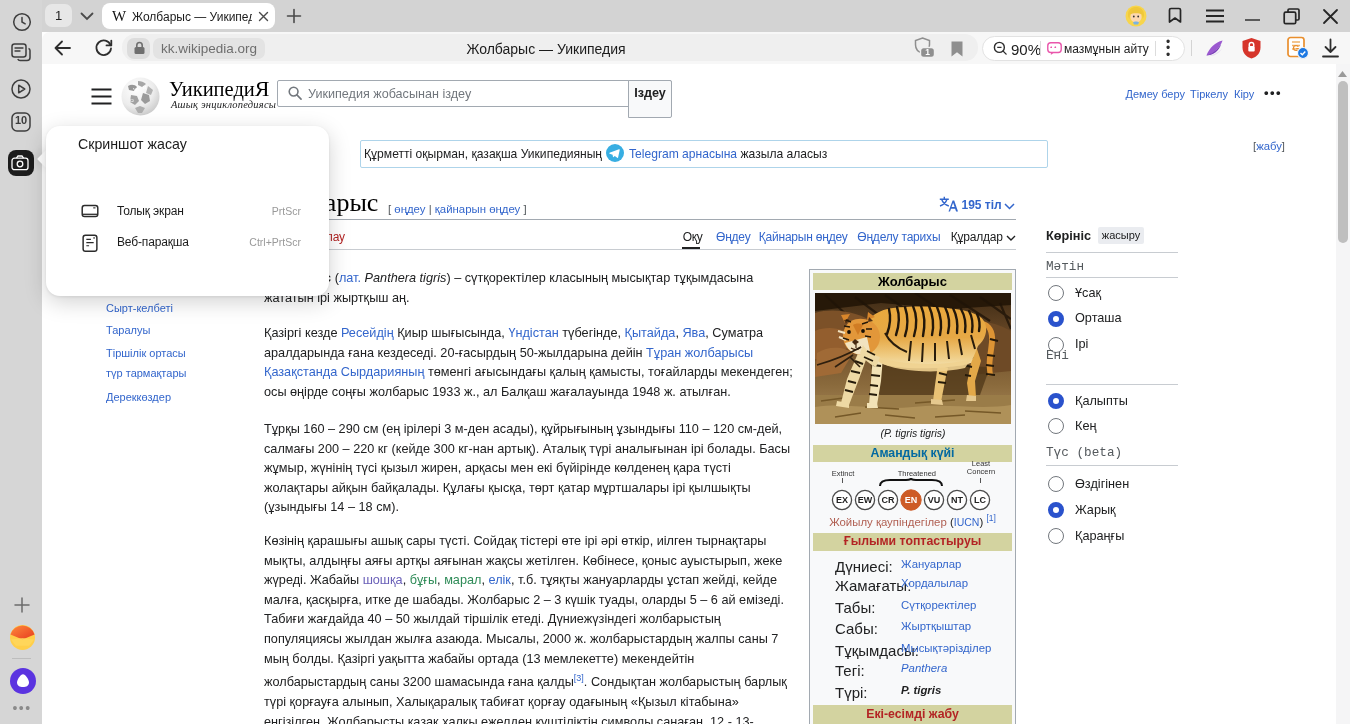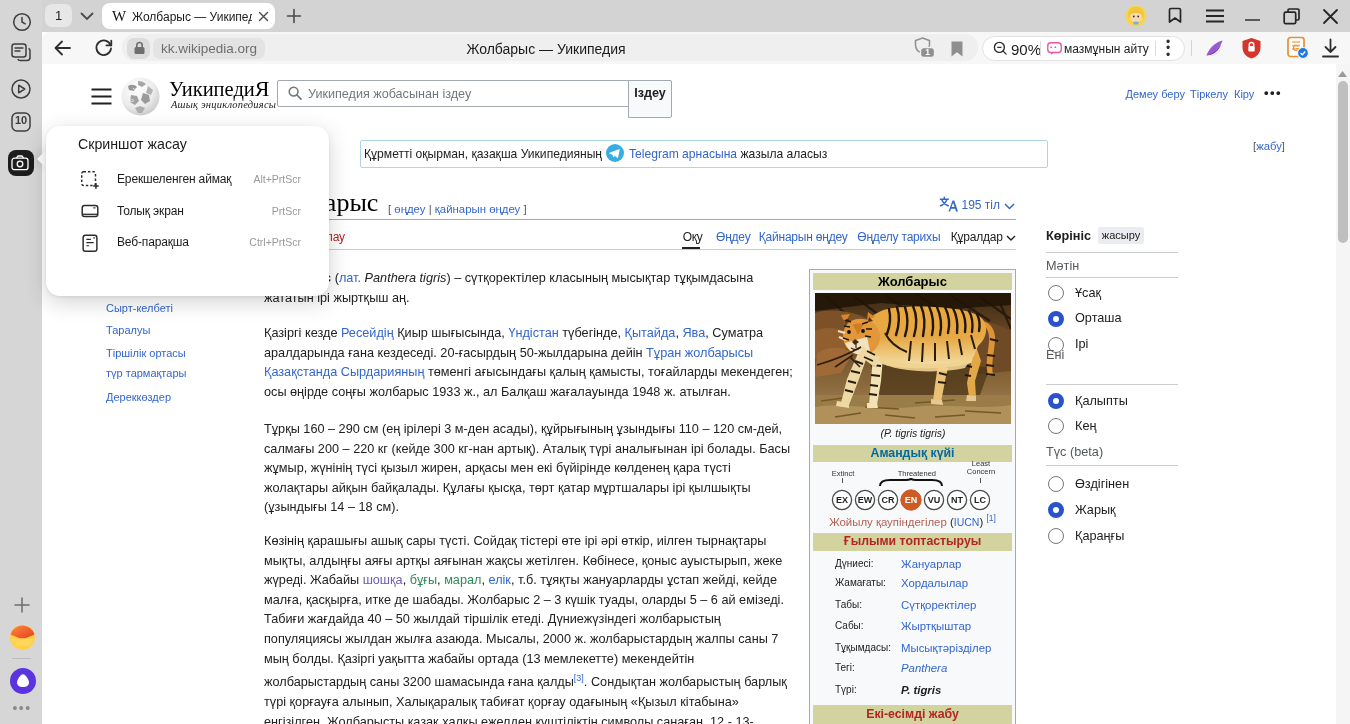--- a/index.html
+++ b/index.html
@@ -14,26 +14,26 @@
 #scrollthumb { left:1337.5px; top:81px; width:10px; height:162px; background:#bfbfbf; border-radius:5px; }
 .tabnum { left:45px; top:4px; width:27px; height:23px; background:#e7e7e7; border-radius:7px; font-size:13px; color:#222; text-align:center; line-height:23px; }
 .tab { left:102px; top:3px; width:173px; height:26px; background:#fff; border-radius:8px; }
 svg.ic { display:block; }
 .bluelink { color:#3366cc; text-decoration:none; }
 .body-text { font-size:12.7px; line-height:19.6px; color:#202122; position:absolute; }
 .toc-link { position:absolute; font-size:11px; color:#3366cc; }
 .hlink { position:absolute; font-size:11px; color:#3366cc; top:87.5px; }
 .tabitem { position:absolute; font-size:12px; top:230px; letter-spacing:-0.2px; }
 .olive { background:#d3d3a0; text-align:center; position:absolute; left:813px; width:199px; }
-.taxl { position:absolute; left:835px; font-size:10px; color:#202122; }
+.taxl { position:absolute; left:835px; font-size:15px; color:#202122; }
 .taxv { position:absolute; left:901px; font-size:11.4px; }
 .radio { position:absolute; width:16px; height:16px; border-radius:50%; background:#fff; border:1px solid #72777d; }
 .radio.on { border:5px solid #2a52cc; }
 .rlabel { position:absolute; font-size:12.7px; color:#202122; left:1075px; }
-.seclabel { position:absolute; font-size:12.7px; color:#54595d; left:1046px; }
+.seclabel { position:absolute; font-size:12.7px; color:#54595d; left:1046px;font-family:Liberation Mono, monospace; }
 .hr2 { position:absolute; left:1046px; width:132px; height:1px; background:#c8ccd1; }
 #dropdown { left:46px; top:126px; width:283px; height:170px; background:#fff; border-radius:14px; box-shadow:0 6px 22px rgba(0,0,0,0.18), 0 1px 3px rgba(0,0,0,0.08); z-index:10; }
 #droptail { left:40px; top:152px; width:14px; height:14px; background:#fff; transform:rotate(45deg); z-index:9; box-shadow:-3px 3px 8px rgba(0,0,0,0.08); }
 .dd-item { position:absolute; left:0; width:283px; height:25px; }
 .dd-label { position:absolute; left:71px; top:4px; font-size:12px; color:#1c1c1c; letter-spacing:-0.15px; }
 .dd-short { position:absolute; right:28px; top:5px; font-size:10.5px; color:#999; }
 </style>
 </head>
 <body>
 <div class="abs" id="tabbar"></div>
@@ -237,21 +237,21 @@
 
 <div class="abs" style="left:264px;top:188px;font-family:'Liberation Serif',serif;font-size:26px;color:#000">Жолбарыс</div>
 <div class="abs" style="left:388px;top:203px;font-size:11.4px"><span style="color:#54595d">[</span> <a class="bluelink">өңдеу</a> <span style="color:#54595d">|</span> <a class="bluelink">қайнарын өңдеу</a> <span style="color:#54595d">]</span></div>
 <div class="abs" style="left:264px;top:218.5px;width:752px;height:1px;background:#a2a9b1"></div>
 <svg class="ic abs" style="left:939px;top:196px" width="19" height="16" viewBox="0 0 19 16">
     <g fill="none" stroke="#36c" stroke-width="1.4">
       <path d="M0.8 3.2h9M5.3 0.8v2.4M8 3.2c-1 3-3.6 5.6-7 6.8M2.6 3.2c1 3 3.8 5.6 7.2 6.8"></path>
     </g>
     <path d="M9.5 15.5L13.6 4.5h1.6L19 15.5h-1.9l-1-2.8h-4.1l-1 2.8z M12.6 11h3l-1.5-4.2z" fill="#36c" stroke="none"></path>
   </svg>
-<div class="abs" style="left:961.5px;top:198px;font-size:12px;font-weight:normal;color:#36c">195 тіл</div>
+<div class="abs" style="left:961.5px;top:198px;font-size:12px;font-weight:bold;color:#36c">195 тіл</div>
 <svg class="ic abs" style="left:1004px;top:203px" width="11" height="7" viewBox="0 0 11 7">
     <path d="M1 1l4.5 4.5L10 1" fill="none" stroke="#36c" stroke-width="1.5"></path>
   </svg>
 
 <div class="tabitem" style="left:264px;color:#202122">Мақала</div>
 <div class="tabitem" style="left:292.5px;color:#b32424">Талқылау</div>
 <div class="tabitem" style="left:682.7px;color:#202122">Оқу</div>
 <div class="abs" style="left:682px;top:246.5px;width:18px;height:2.2px;background:#202122"></div>
 <div class="tabitem" style="left:716px"><a class="bluelink">Өңдеу</a></div>
 <div class="tabitem" style="left:758.7px"><a class="bluelink">Қайнарын өңдеу</a></div>
@@ -408,28 +408,20 @@
 <div class="radio" style="left:1048px;top:476px"></div>
 <div class="rlabel" style="top:476.5px">Өздігінен</div>
 <div class="radio on" style="left:1048px;top:502px"></div>
 <div class="rlabel" style="top:502.5px">Жарық</div>
 <div class="radio" style="left:1048px;top:528px"></div>
 <div class="rlabel" style="top:528.5px">Қараңғы</div>
 
 <div class="abs" id="droptail"></div>
 <div class="abs" id="dropdown">
   <div style="position:absolute;left:32px;top:10px;font-size:14.2px;color:#1c1c1c">Скриншот жасау</div>
-  <div class="dd-item" style="top:42px">
-    <svg class="ic" style="position:absolute;left:33px;top:1px" width="22" height="22" viewBox="0 0 24 24">
-        <rect x="3" y="3" width="15" height="15" rx="2" fill="none" stroke="#2b2b2b" stroke-width="1.6" stroke-dasharray="2.6 2.2"></rect>
-        <path d="M18.5 15.5v6M15.5 18.5h6" stroke="#2b2b2b" stroke-width="1.7"></path>
-      </svg>
-    <div class="dd-label">Ерекшеленген аймақ</div>
-      <div class="dd-short">Alt+PrtScr</div>
-  </div>
   <div class="dd-item" style="top:74px">
     <svg class="ic" style="position:absolute;left:33px;top:1px" width="22" height="22" viewBox="0 0 24 24">
         <rect x="3.5" y="5" width="17" height="12" rx="2.5" fill="none" stroke="#2b2b2b" stroke-width="1.6"></rect>
         <path d="M4 14.5h16.5" stroke="#2b2b2b" stroke-width="1.4"></path>
         <path d="M15.5 7.5h2.5" stroke="#2b2b2b" stroke-width="1.2"></path>
       </svg>
     <div class="dd-label">Толық экран</div>
       <div class="dd-short">PrtScr</div>
   </div>
   <div class="dd-item" style="top:105px">

